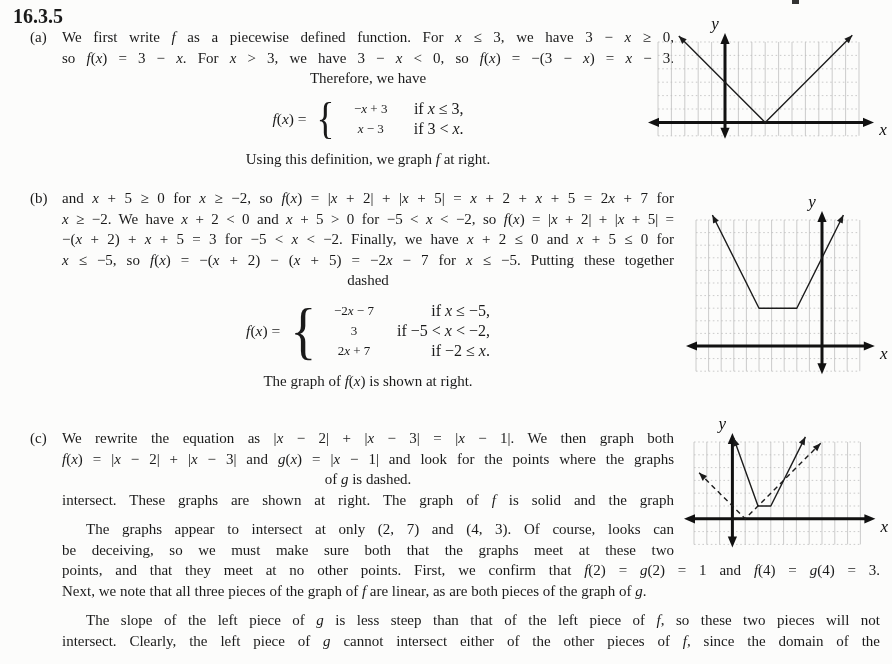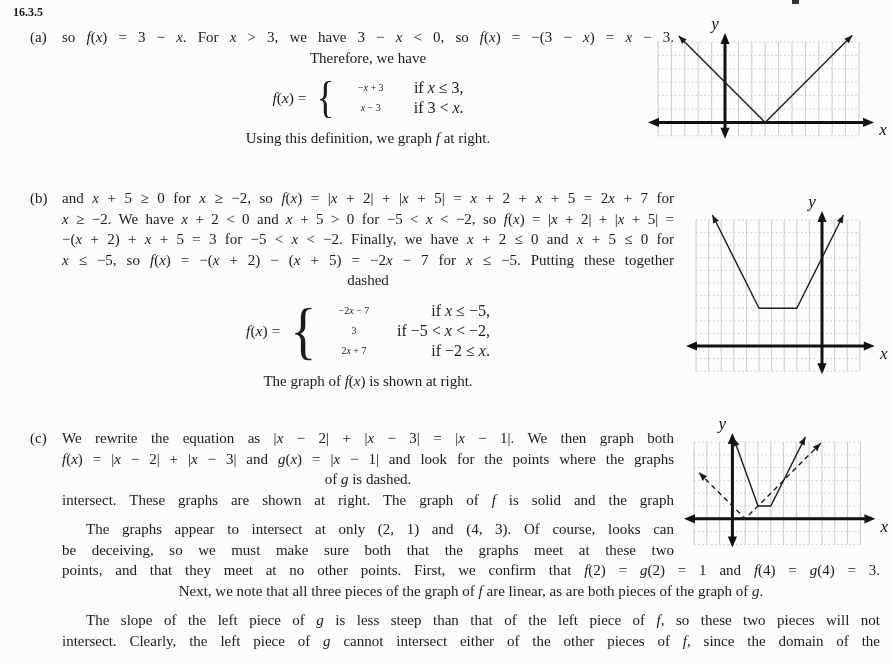--- a/index.html
+++ b/index.html
@@ -3,63 +3,64 @@
 <meta charset="utf-8">
 <style>
   html,body { margin:0; padding:0; }
   body {
     width:892px; height:664px; position:relative; overflow:hidden;
     background:#fcfcfb; color:#1a1a1a;
     font-family:"Liberation Serif", serif;
   }
   .title {
     position:absolute; left:13px; top:5px;
-    font-size:12px; font-weight:bold;
+    font-size:20px; font-weight:bold;
   }
   .part { position:absolute; left:30px; }
   #part-a { top:27px; }
   #part-b { top:188px; }
   #part-c { top:428px; }
   .plabel {
     position:absolute; left:0; top:0; font-size:15px; line-height:20.5px;
   }
   .ptext { margin-left:32px; }
   .tl { font-size:15px; line-height:20.5px; white-space:normal; }
   .wn { width:612px;text-align:center; }
-  .wf { width:818px;text-align:center; }
+  .wf { width:818px; }
   .just { text-align:justify; text-align-last:justify; -moz-text-align-last:justify; }
   .ind { text-indent:24px; }
   .psp { margin-top:9px; }
   .eqwrap {
     display:flex; justify-content:center; align-items:center;
     margin:8px 0 8px 0; width:612px;
   }
   .eqlhs { font-size:15.5px; margin-right:8px; }
   .brace { font-weight:400; color:#1a1a1a; transform:scaleX(0.85); display:inline-block; line-height:1; }
   .brace2 { font-size:44px; }
   .brace3 { font-size:64px; }
   .eqrows { display:grid; grid-template-columns:auto auto; column-gap:12px; margin-left:4px; }
-  .eqexpr { text-align:center; font-size:10px; line-height:20px; min-width:62px; }
+  .eqexpr { text-align:center; font-size:13px; line-height:20px; min-width:62px; }
   .eqcond { text-align:right; font-size:16px; line-height:20px; }
   i { font-style:italic; }
   svg.graph { position:absolute; }
   #graph-a { left:648px; top:12px; }
   #graph-b { left:686px; top:190px; }
   #graph-c { left:684px; top:412px; }
   .artifact { position:absolute; left:792px; top:0; width:7px; height:4px; background:#333; }
 </style>
 </head>
 <body>
 
 <div class="title mt">16.3.5</div>
 <div class="artifact"></div>
 
 <div class="part" id="part-a">
   <div class="plabel">(a)</div>
   <div class="ptext">
+    <div class="tl wn just mt">We first write <i>f</i> as a piecewise defined function.  For <i>x</i> ≤ 3, we have 3 − <i>x</i> ≥ 0,</div>
     <div class="tl wn just mt">so <i>f</i>(<i>x</i>) = 3 − <i>x</i>.  For <i>x</i> &gt; 3, we have 3 − <i>x</i> &lt; 0, so <i>f</i>(<i>x</i>) = −(3 − <i>x</i>) = <i>x</i> − 3.</div>
     <div class="tl wn mt">Therefore, we have</div>
     <div class="eqwrap">
       <span class="eqlhs mt"><i>f</i>(<i>x</i>) =</span>
       <span class="brace brace2">{</span>
       <span class="eqrows">
         <span class="eqexpr mt">−<i>x</i> + 3</span>
         <span class="eqcond mt">if <i>x</i> ≤ 3,</span>
         <span class="eqexpr mt"><i>x</i> − 3</span>
         <span class="eqcond mt">if 3 &lt; <i>x</i>.</span>
@@ -93,21 +94,21 @@
   </div>
 </div>
 
 <div class="part" id="part-c">
   <div class="plabel">(c)</div>
   <div class="ptext">
     <div class="tl wn just mt">We rewrite the equation as |<i>x</i> − 2| + |<i>x</i> − 3| = |<i>x</i> − 1|.  We then graph both</div>
     <div class="tl wn just mt"><i>f</i>(<i>x</i>) = |<i>x</i> − 2| + |<i>x</i> − 3| and <i>g</i>(<i>x</i>) = |<i>x</i> − 1| and look for the points where the graphs</div>
     <div class="tl wn mt">of <i>g</i> is dashed.</div>
     <div class="tl wn just mt">intersect.  These graphs are shown at right.  The graph of <i>f</i> is solid and the graph</div>
-    <div class="tl wn just ind psp mt">The graphs appear to intersect at only (2, 1) and (4, 3).  Of course, looks can</div>
+    <div class="tl wn just ind psp mt">The graphs appear to intersect at only (2, 7) and (4, 3).  Of course, looks can</div>
     <div class="tl wn just mt">be deceiving, so we must make sure both that the graphs meet at these two</div>
     <div class="tl wf just mt">points, and that they meet at no other points.  First, we confirm that <i>f</i>(2) = <i>g</i>(2) = 1 and <i>f</i>(4) = <i>g</i>(4) = 3.</div>
     <div class="tl wf mt">Next, we note that all three pieces of the graph of <i>f</i> are linear, as are both pieces of the graph of <i>g</i>.</div>
     <div class="tl wf just ind psp mt">The slope of the left piece of <i>g</i> is less steep than that of the left piece of <i>f</i>, so these two pieces will not</div>
     <div class="tl wf just mt">intersect.  Clearly, the left piece of <i>g</i> cannot intersect either of the other pieces of <i>f</i>, since the domain of the</div>
   </div>
 </div>
 
 <svg class="graph" id="graph-a" width="243" height="135.8" viewBox="0 0 243 135.8">
     <line x1="10" y1="30" x2="10" y2="123.8" stroke="#bfbfbf" stroke-width="0.8"></line>

